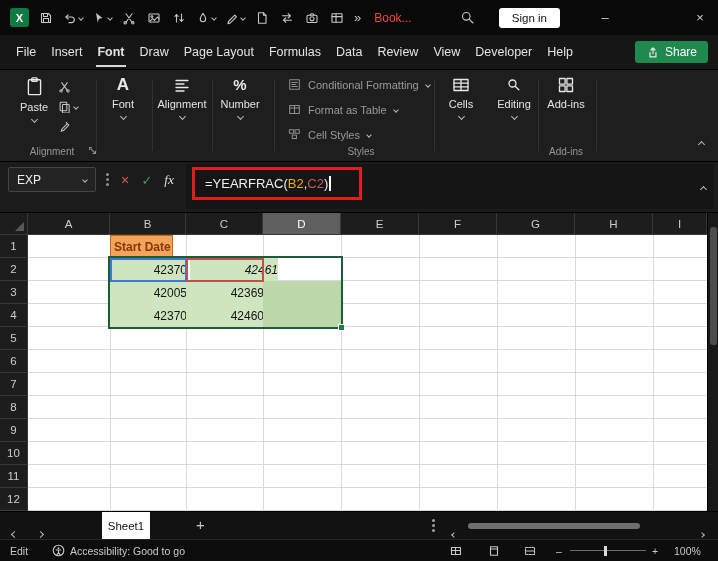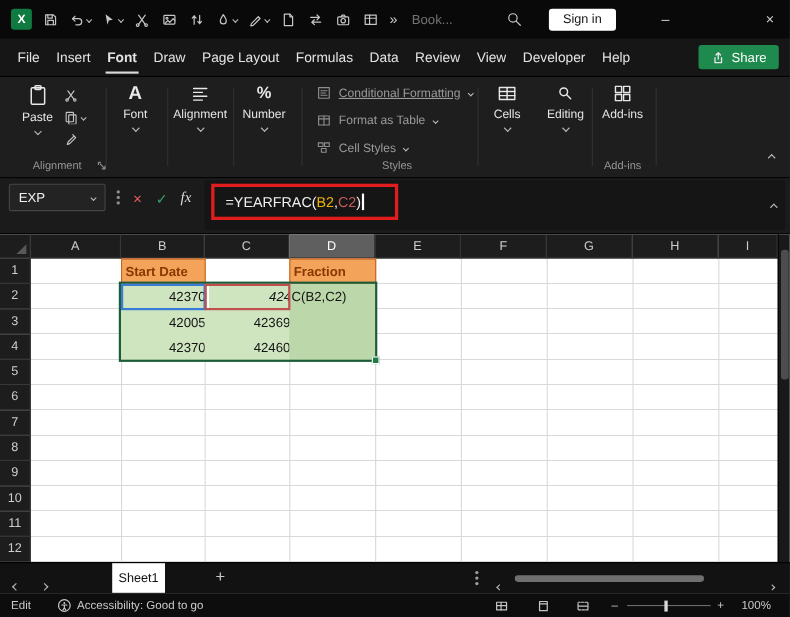--- a/index.html
+++ b/index.html
@@ -13,21 +13,21 @@
   .cv.s{width:4px;height:4px;}
   .cv.up{transform:rotate(225deg);}
   .cv.lt{transform:rotate(135deg);}
   .cv.rt{transform:rotate(-45deg);}
 
   
   .titlebar{display:flex;align-items:center;height:35px;background:#090909;padding:0 8px 0 10px;gap:9px;}
   .qat{display:inline-flex;align-items:center;justify-content:center;min-width:16px;height:18px;flex:0 0 auto;gap:2px;}
   .xlogo{width:19px;height:19px;background:#0f7b41;border-radius:3px;color:#fff;font-size:11px;font-weight:bold;display:flex;align-items:center;justify-content:center;flex:0 0 auto;}
   .overflow{color:#c9c9c9;font-size:13px;flex:0 0 auto;}
-  .wtitle{color:#737373;font-size:12px;margin-left:4px;white-space:nowrap;}
+  .wtitle{color:#ef4444;font-size:12px;margin-left:4px;white-space:nowrap;}
   .signin{background:#fff;color:#121212;border:0;border-radius:3px;font-size:11.5px;padding:4px 13px;font-family:inherit;margin-left:14px;}
   .winbtn{color:#cfcfcf;font-size:13px;width:20px;text-align:center;}
   .min{margin-left:26px;}
   .cls{margin-left:66px;}
   .srch{margin-left:auto;}
 
   
   .menubar{display:flex;align-items:center;height:35px;background:#161616;padding:0 10px 0 16px;gap:15px;border-bottom:1px solid #000;}
   .mitem{color:#e3e3e3;font-size:12.5px;position:relative;white-space:nowrap;}
   .mitem.active{font-weight:bold;}
@@ -272,21 +272,21 @@
       <i class="cv"></i>
     </div>
     <div class="vsep" style="left:212px;"></div>
     <div class="bigbtn" style="left:216px;width:48px;">
       <span class="pct">%</span>
       <span>Number</span>
       <i class="cv"></i>
     </div>
     <div class="vsep" style="left:274px;"></div>
 
-    <div class="stylerow" style="top:8px;text-decoration:underline;">
+    <div class="stylerow" style="top:8px;">
       <svg class="icg" width="13" height="13" viewBox="0 0 14 14">
           <rect x="1.8" y="1.8" width="10.4" height="10.4"></rect>
           <path d="M4 4.8h6M4 7h4.4M4 9.2h6"></path>
         </svg>
       <span>Conditional Formatting</span>
       <i class="cv s"></i>
     </div>
     <div class="stylerow" style="top:33px;">
       <svg class="icg" width="13" height="13" viewBox="0 0 14 14">
           <rect x="1.8" y="2.6" width="10.4" height="8.8"></rect>
@@ -385,26 +385,24 @@
       <div class="rh">5</div>
       <div class="rh">6</div>
       <div class="rh">7</div>
       <div class="rh">8</div>
       <div class="rh">9</div>
       <div class="rh">10</div>
       <div class="rh">11</div>
       <div class="rh">12</div>
     </div>
 
-    <div class="cell hdrtxt orange" style="left:110px;top:22px;width:77px;height:24px;">Start Date</div>
-    <div class="cell hdrtxt orange" style="left:263px;top:22px;width:79px;height:24px;">Fraction</div>
+    <div class="cell hdrtxt orange" style="left:110px;top:22px;width:63px;height:24px;">Start Date</div>
 
     <div class="cell num green" style="left:110px;top:45px;width:77px;height:24px;">42370</div>
     <div class="cell num green" style="left:190px;top:45px;width:88px;height:24px;font-style:italic;">42461</div>
-    <div class="cell lft greend" style="left:263px;top:45px;width:79px;height:24px;">C(B2,C2)</div>
     <div class="cell num green" style="left:110px;top:68px;width:77px;height:24px;">42005</div>
     <div class="cell num green" style="left:186px;top:68px;width:78px;height:24px;">42369</div>
     <div class="cell greend" style="left:263px;top:68px;width:79px;height:24px;"></div>
     <div class="cell num green" style="left:110px;top:91px;width:77px;height:24px;">42370</div>
     <div class="cell num green" style="left:186px;top:91px;width:78px;height:24px;text-align:right;">42460</div>
     <div class="cell greend" style="left:263px;top:91px;width:79px;height:24px;"></div>
 
     <div class="selrect" style="left:108px;top:43px;width:235px;height:73px;"></div>
     <div class="refblue" style="left:110px;top:45px;width:77px;height:24px;"></div>
     <div class="refred" style="left:186px;top:45px;width:78px;height:24px;"></div>

